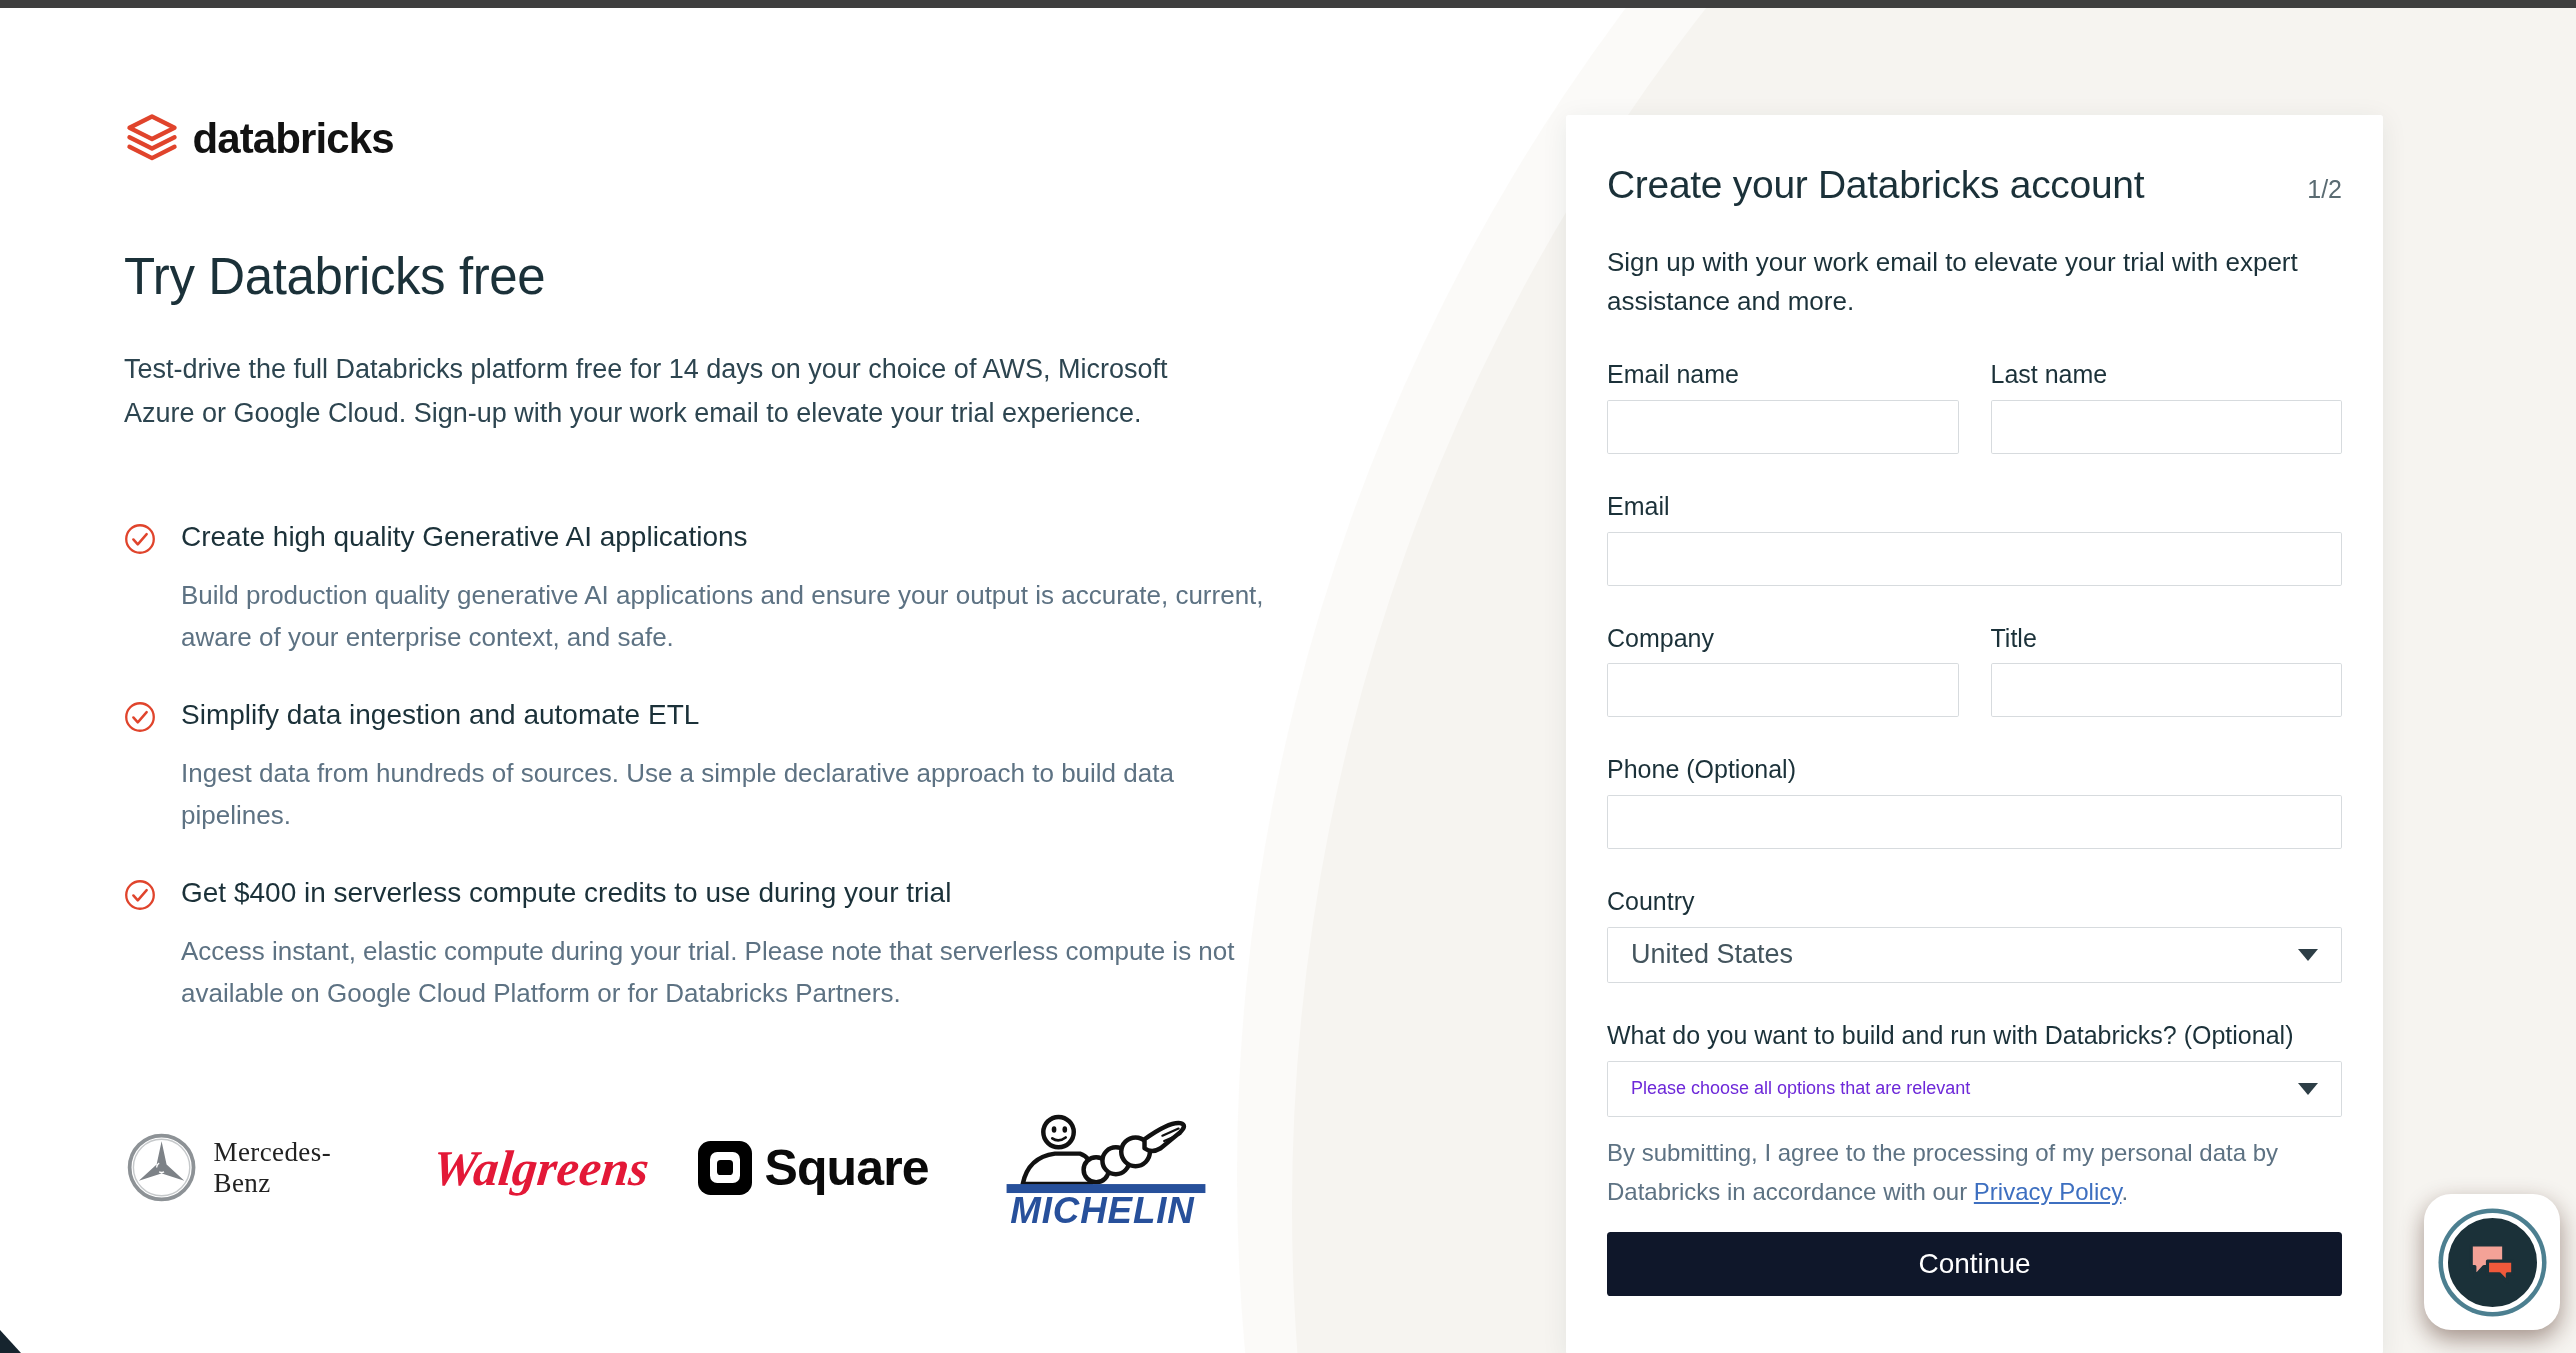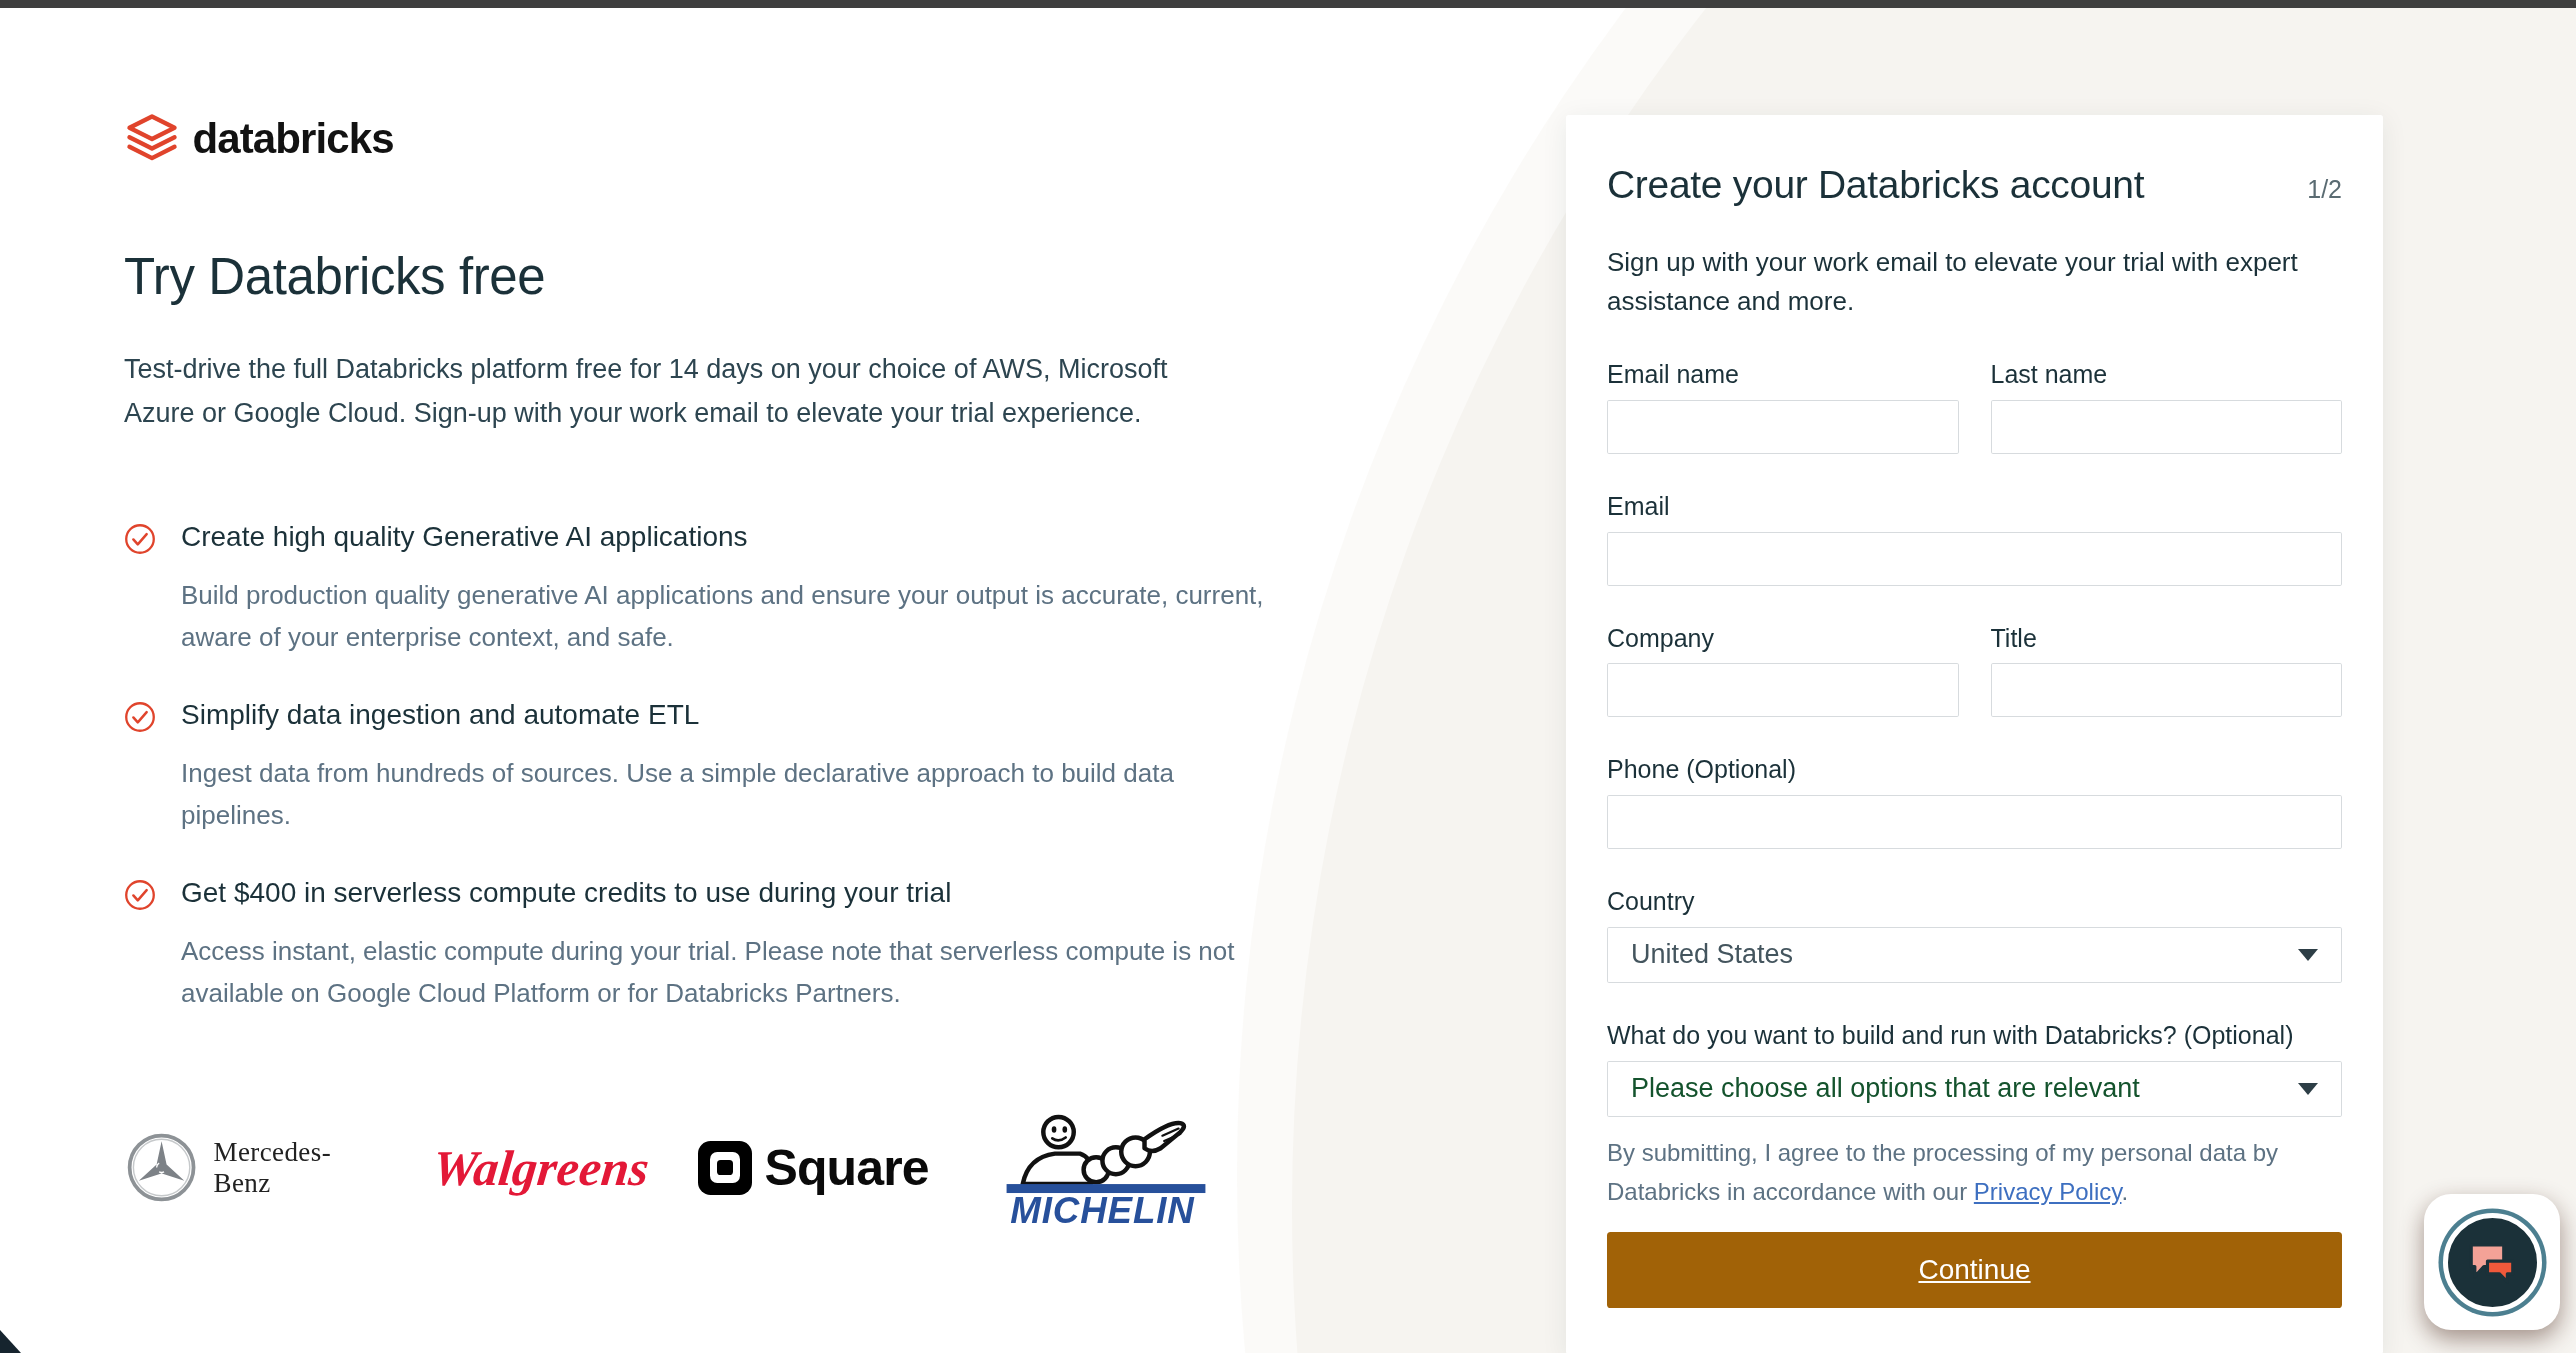--- a/index.html
+++ b/index.html
@@ -86,33 +86,32 @@
     width: 100%; height: 54px; border: 1.8px solid #D7DBDE; border-radius: 1.8px;
     background: #fff; font-size: 25px; padding: 0 18px; color: #1B3139; outline: none;
     font-family: "Liberation Sans", "DejaVu Sans", sans-serif;
   }
   .select-box {
     width: 100%; height: 56px; border: 1.8px solid #D7DBDE; border-radius: 1.8px;
     background: #fff; display: flex; align-items: center; justify-content: space-between;
     padding: 0 23px; cursor: pointer;
   }
   .select-value { font-size: 27px; color: #44555E; }
-  .select-placeholder { font-size: 27px; color: #14532d; }
+  .select-placeholder { font-size: 18px; color: #6d28d9; }
   .caret-down {
     width: 0; height: 0; border-left: 10px solid transparent;
     border-right: 10px solid transparent; border-top: 12.5px solid #2D3E46;
   }
   .legal { margin-top: 16px; font-size: 24px; line-height: 39px; color: #5D7283; }
   .legal .pre { white-space: pre-line; }
   .legal a { color: #3D6FC0; text-decoration: underline; cursor: pointer; }
   .continue-btn {
-    margin-top: 21.5px; width: 100%; height: 76px; background: #a16207; color: #fff;
+    margin-top: 21.5px; width: 100%; height: 64px; background: #0f172a; color: #fff;
     border: none; border-radius: 3.6px; font-size: 28px; cursor: pointer;
     font-family: "Liberation Sans", "DejaVu Sans", sans-serif;
-    text-decoration: underline;
   }
   
   .chat-bg {
     position: absolute; right: 16px; bottom: 23px; width: 136px; height: 136px;
     background: #ffffff; border-radius: 27px; z-index: 5;
     box-shadow: 0 9px 23px rgba(60,25,10,0.45);
     display: flex; align-items: center; justify-content: center;
   }
   .chat-circle {
     width: 99px; height: 99px; border-radius: 50%; background: #1B3139;

